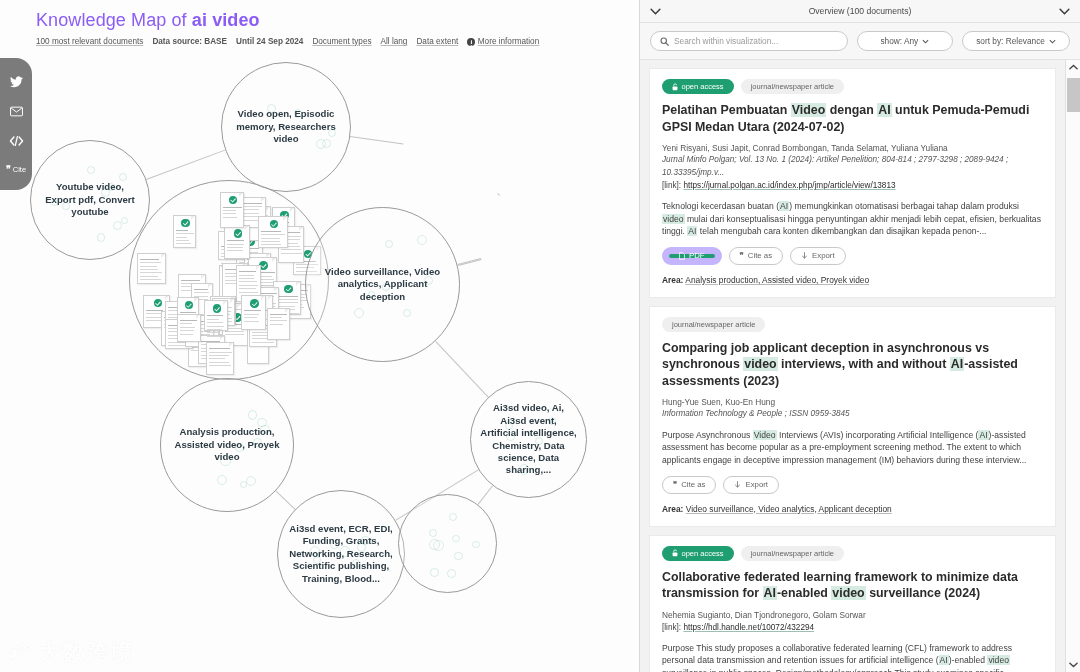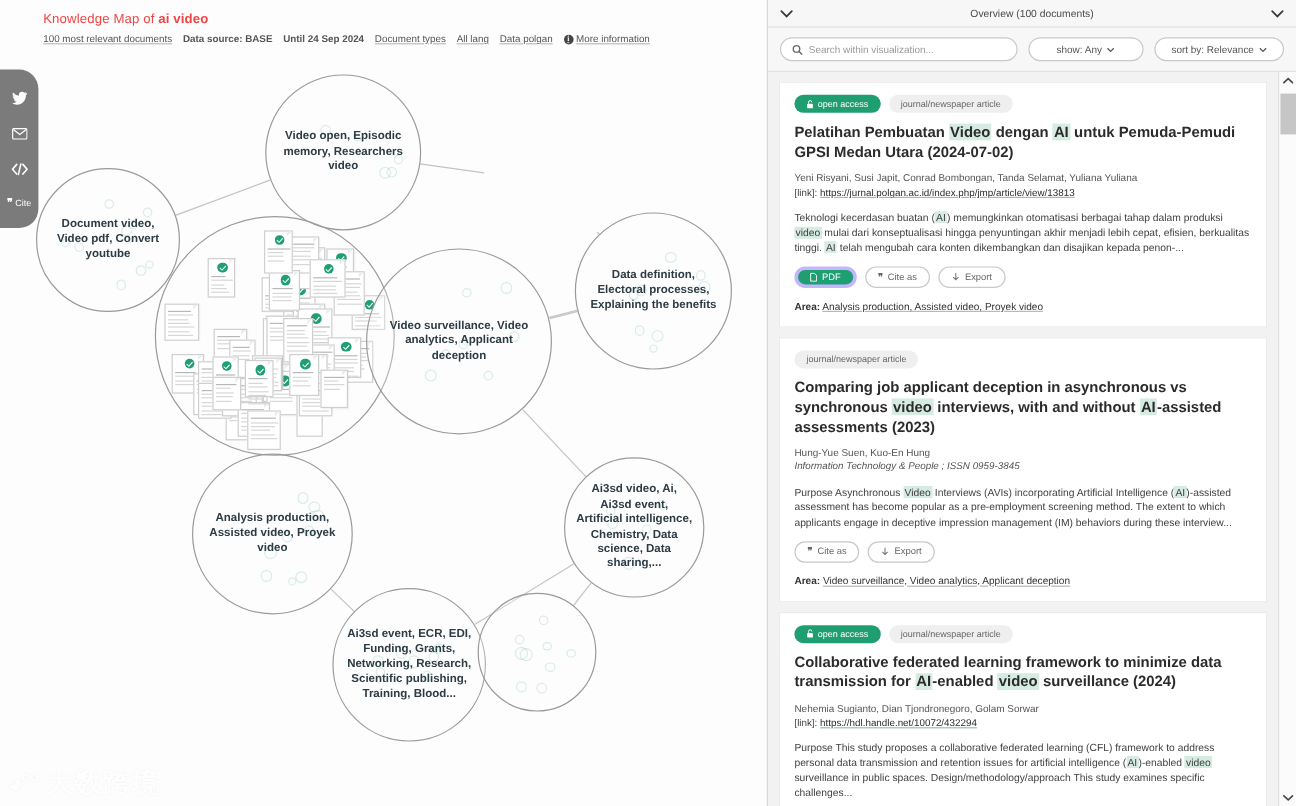--- a/index.html
+++ b/index.html
@@ -25,21 +25,21 @@
   #doc-pane {
     width: 440px; height: 672px;
     position: relative;
     background: #f2f2f2;
     display: flex; flex-direction: column;
   }
 
   
   .map-header { padding: 10px 0 0 36px; }
   .map-title {
-    font-size: 11px; color: #ef4444; letter-spacing: .1px;
+    font-size: 18px; color: #8b5cf6; letter-spacing: .1px;
   }
   .map-title b { font-weight: 700; }
   .map-sub {
     margin-top: 6px; font-size: 8.2px; color: #555;
     display: flex; align-items: center; gap: 9px; flex-wrap: nowrap;
   }
   .map-sub .u { text-decoration: underline; text-decoration-color:#bbb; }
   .map-sub .plain { text-decoration: none; font-weight: bold; }
   .info-i {
     display: inline-flex; align-items: center; gap: 2.5px;
@@ -197,21 +197,21 @@
   .doc-abs {
     font-size: 8.6px; line-height: 12.6px; color: #3f3f3f;
     margin: 8px 0 9px 0;
   }
   .btn-row { display: flex; gap: 7px; margin-bottom: 10px; }
   .btn {
     height: 18px; border-radius: 9px; font-size: 7.8px;
     display: flex; align-items: center; gap: 4px; padding: 0 10px;
     cursor: pointer; white-space: nowrap;
   }
-  .btn.pdf { background: #1f9e72; color: #fff; border: 3px solid #c4b5fd; }
+  .btn.pdf { background: #1f9e72; color: #fff; border: 7px solid #c4b5fd; }
   .btn.out { background: #fff; color: #666; border: 1px solid #c9c9c9; }
   .doc-area { font-size: 8.4px; color: #333; }
   .doc-area b { font-weight: 700; }
   .doc-area .av {
     text-decoration: underline; text-decoration-color: #b9b9b9;
   }
 
   
   .sbar {
     width: 15px; background: #fbfbfb; border-left: 1px solid #e0e0e0;
@@ -233,21 +233,21 @@
   <div id="map-pane">
 
     <div class="map-header">
       <div class="map-title"><span>Knowledge Map of </span><b>ai video</b></div>
       <div class="map-sub">
         <span class="u">100 most relevant documents</span>
         <span class="plain">Data source: BASE</span>
         <span class="plain">Until 24 Sep 2024</span>
         <span class="u">Document types</span>
         <span class="u">All lang</span>
-        <span class="u">Data polgan</span>
+        <span class="u">Data extent</span>
         <span class="info-i u">
             <span class="i-circle">i</span>
             <span>More information</span>
           </span>
       </div>
     </div>
 
     <div class="share-rail">
       <div class="share-btn">
         <svg width="13" height="13" viewBox="0 0 24 24" fill="#fff">
@@ -651,40 +651,29 @@
         <div class="bubble" style="left: 30px; top: 140px; width: 120px; height: 120px;">
           <div class="ghost-dot" style="width: 7.39349px; height: 7.39349px; left: 89.5882px; top: 75.6892px;"></div>
           <div class="ghost-dot" style="width: 8.2895px; height: 8.2895px; left: 75.9083px; top: 41.7677px;"></div>
           <div class="ghost-dot" style="width: 8.20301px; height: 8.20301px; left: 55.7952px; top: 25.177px;"></div>
           <div class="ghost-dot" style="width: 7.80854px; height: 7.80854px; left: 31.3117px; top: 61.1356px;"></div>
           <div class="ghost-dot" style="width: 8.50228px; height: 8.50228px; left: 70.3168px; top: 47.4506px;"></div>
           <div class="ghost-dot" style="width: 8.47393px; height: 8.47393px; left: 65.5338px; top: 92.4019px;"></div>
           <div class="ghost-dot" style="width: 9.02027px; height: 9.02027px; left: 82.1278px; top: 80.4536px;"></div>
           <div class="ghost-dot" style="width: 8.29202px; height: 8.29202px; left: 87.8268px; top: 32.0667px;"></div>
           <div class="ghost-dot" style="width: 7.3963px; height: 7.3963px; left: 19.9015px; top: 58.0678px;"></div>
-          <div class="lbl">Document video, Video pdf, Convert youtube</div>
+          <div class="lbl">Youtube video, Export pdf, Convert youtube</div>
         </div>
         <div class="bubble" style="left: 221px; top: 62px; width: 130px; height: 130px;">
           <div class="ghost-dot" style="width: 9.6499px; height: 9.6499px; left: 99.5493px; top: 75.6931px;"></div>
           <div class="ghost-dot" style="width: 9.97517px; height: 9.97517px; left: 93.6752px; top: 76.2716px;"></div>
           <div class="ghost-dot" style="width: 9.04266px; height: 9.04266px; left: 44.9159px; top: 41.2136px;"></div>
           <div class="ghost-dot" style="width: 8.53033px; height: 8.53033px; left: 71.5707px; top: 45.9882px;"></div>
           <div class="ghost-dot" style="width: 8.10993px; height: 8.10993px; left: 106.274px; top: 66.2738px;"></div>
           <div class="lbl">Video open, Episodic memory, Researchers video</div>
-        </div>
-        <div class="bubble" style="left: 479px; top: 177px; width: 131px; height: 131px;">
-          <div class="ghost-dot" style="width: 10.7517px; height: 10.7517px; left: 101.555px; top: 55.8905px;"></div>
-          <div class="ghost-dot" style="width: 9.28932px; height: 9.28932px; left: 74.4446px; top: 31.9599px;"></div>
-          <div class="ghost-dot" style="width: 7.79165px; height: 7.79165px; left: 44.1678px; top: 64.4153px;"></div>
-          <div class="ghost-dot" style="width: 9.12193px; height: 9.12193px; left: 50.3064px; top: 59.436px;"></div>
-          <div class="ghost-dot" style="width: 8.38535px; height: 8.38535px; left: 49.0139px; top: 93.3954px;"></div>
-          <div class="ghost-dot" style="width: 10.0723px; height: 10.0723px; left: 62.7316px; top: 96.7984px;"></div>
-          <div class="ghost-dot" style="width: 7.27149px; height: 7.27149px; left: 60.7899px; top: 108.758px;"></div>
-          <div class="ghost-dot" style="width: 8.79975px; height: 8.79975px; left: 99.695px; top: 46.8108px;"></div>
-          <div class="lbl">Data definition, Electoral processes, Explaining the benefits</div>
         </div>
         <div class="bubble" style="left: 305px; top: 207px; width: 155px; height: 155px;">
           <div class="ghost-dot" style="width: 7.47041px; height: 7.47041px; left: 61.6958px; top: 83.008px;"></div>
           <div class="ghost-dot" style="width: 9.92223px; height: 9.92223px; left: 110.751px; top: 26.9422px;"></div>
           <div class="ghost-dot" style="width: 9.03639px; height: 9.03639px; left: 117.705px; top: 67.6608px;"></div>
           <div class="ghost-dot" style="width: 9.85995px; height: 9.85995px; left: 48.1474px; top: 99.9219px;"></div>
           <div class="ghost-dot" style="width: 8.46164px; height: 8.46164px; left: 96.5553px; top: 100.9px;"></div>
           <div class="ghost-dot" style="width: 7.89797px; height: 7.89797px; left: 76.1983px; top: 75.0048px;"></div>
           <div class="ghost-dot" style="width: 7.98101px; height: 7.98101px; left: 79.0317px; top: 32.2211px;"></div>
           <div class="lbl">Video surveillance, Video analytics, Applicant deception</div>
@@ -784,20 +773,21 @@
                 <svg width="6" height="8" viewBox="0 0 8 10">
                   <rect x="0.8" y="4.2" width="6.4" height="5.2" rx="1" fill="#fff"></rect>
                   <path d="M2.4 4.2V2.6a1.8 1.8 0 0 1 3.6 0" fill="none" stroke="#fff" stroke-width="1.1"></path>
                 </svg>
                 <span>open access</span>
               </span>
               <span class="badge-type">journal/newspaper article</span>
             </div>
             <div class="doc-title">Pelatihan Pembuatan <span class="hl">Video</span> dengan <span class="hl">AI</span> untuk Pemuda-Pemudi GPSI Medan Utara (2024-07-02)</div>
             <div class="doc-authors">Yeni Risyani, Susi Japit, Conrad Bombongan, Tanda Selamat, Yuliana Yuliana</div>
+            <div class="doc-source">Jurnal Minfo Polgan; Vol. 13 No. 1 (2024): Artikel Penelition; 804-814 ; 2797-3298 ; 2089-9424 ; 10.33395/jmp.v...</div>
             <div class="doc-link"><span>[link]:</span> <a>https://jurnal.polgan.ac.id/index.php/jmp/article/view/13813</a></div>
             <div class="doc-abs">Teknologi kecerdasan buatan (<span class="hl">AI</span>) memungkinkan otomatisasi berbagai tahap dalam produksi <span class="hl">video</span> mulai dari konseptualisasi hingga penyuntingan akhir menjadi lebih cepat, efisien, berkualitas tinggi. <span class="hl">AI</span> telah mengubah cara konten dikembangkan dan disajikan kepada penon-...</div>
             <div class="btn-row">
               <span class="btn pdf">
                 <svg width="6" height="8" viewBox="0 0 8 10">
                   <path d="M.7.6h4.2L7.3 3v6.4H.7z" fill="none" stroke="#fff" stroke-width="1"></path>
                 </svg>
                 <span>PDF</span>
               </span>
               <span class="btn out">

